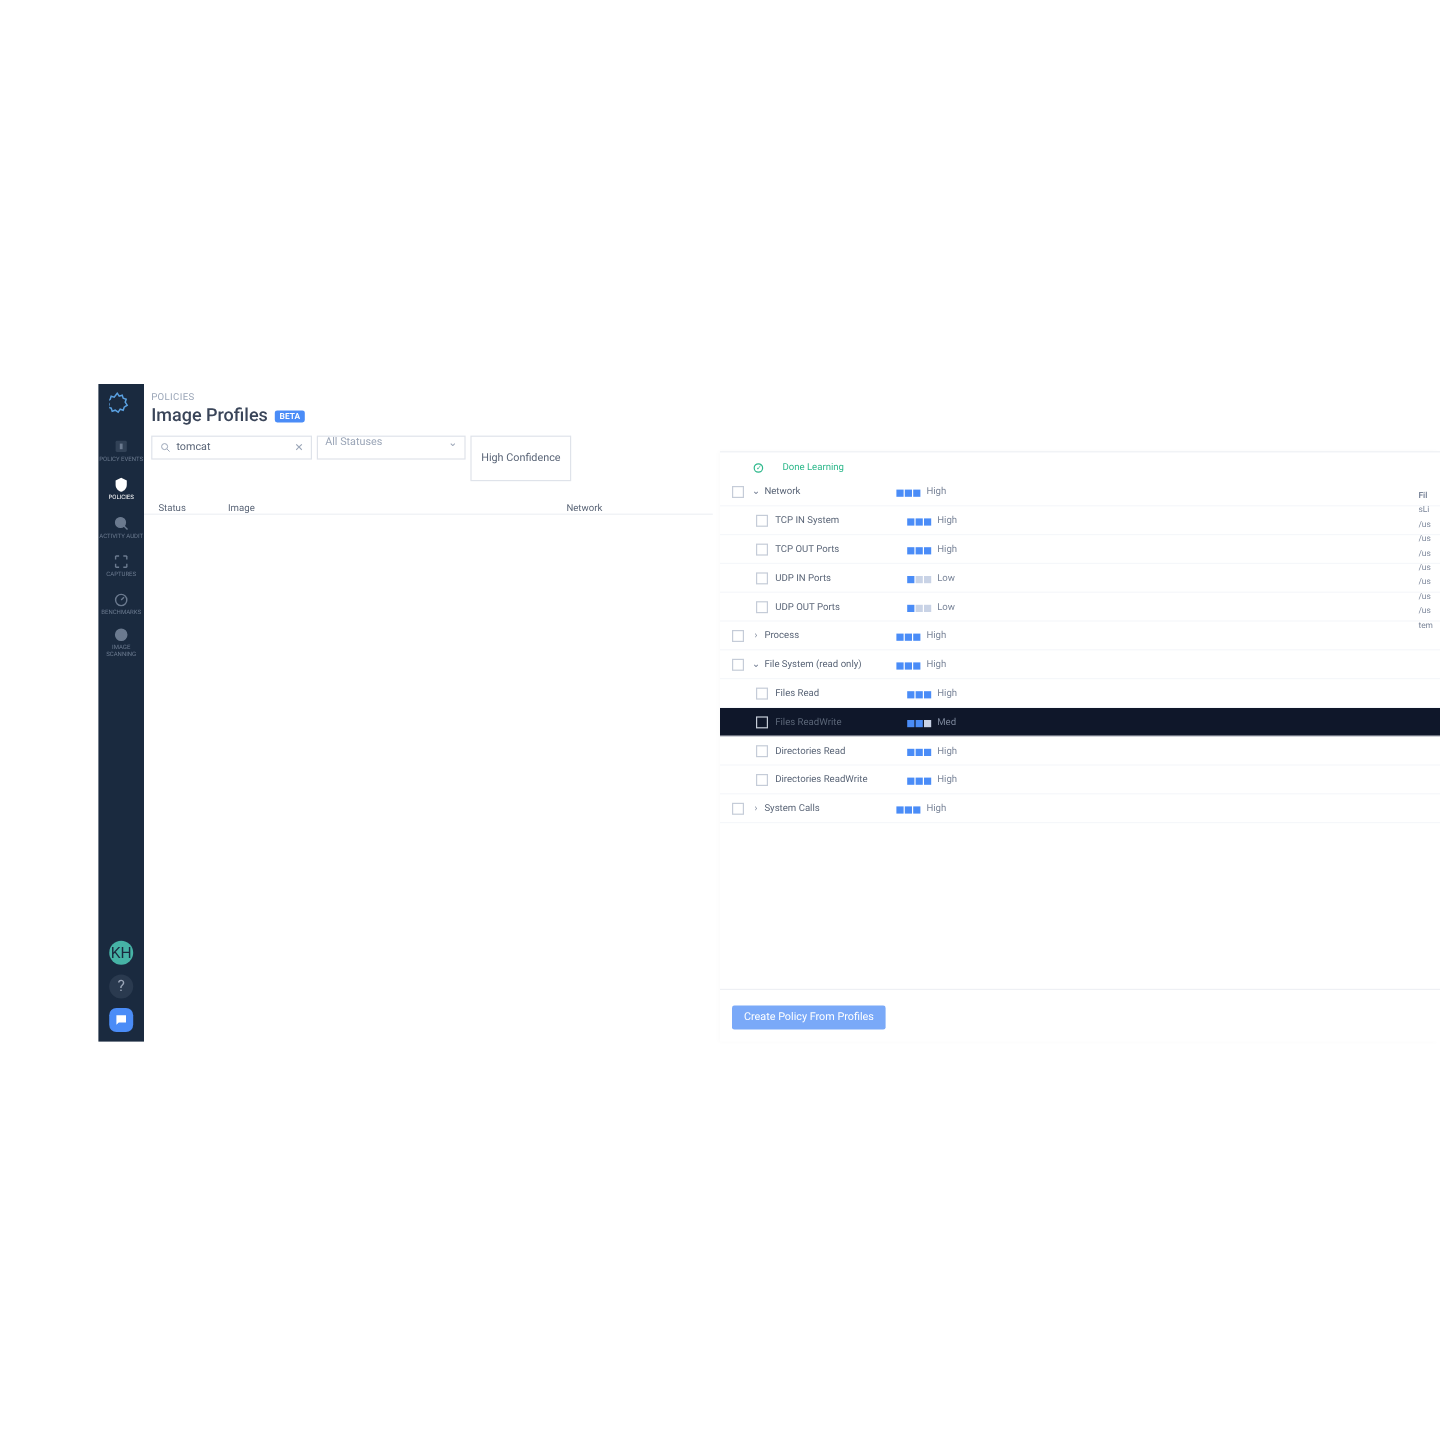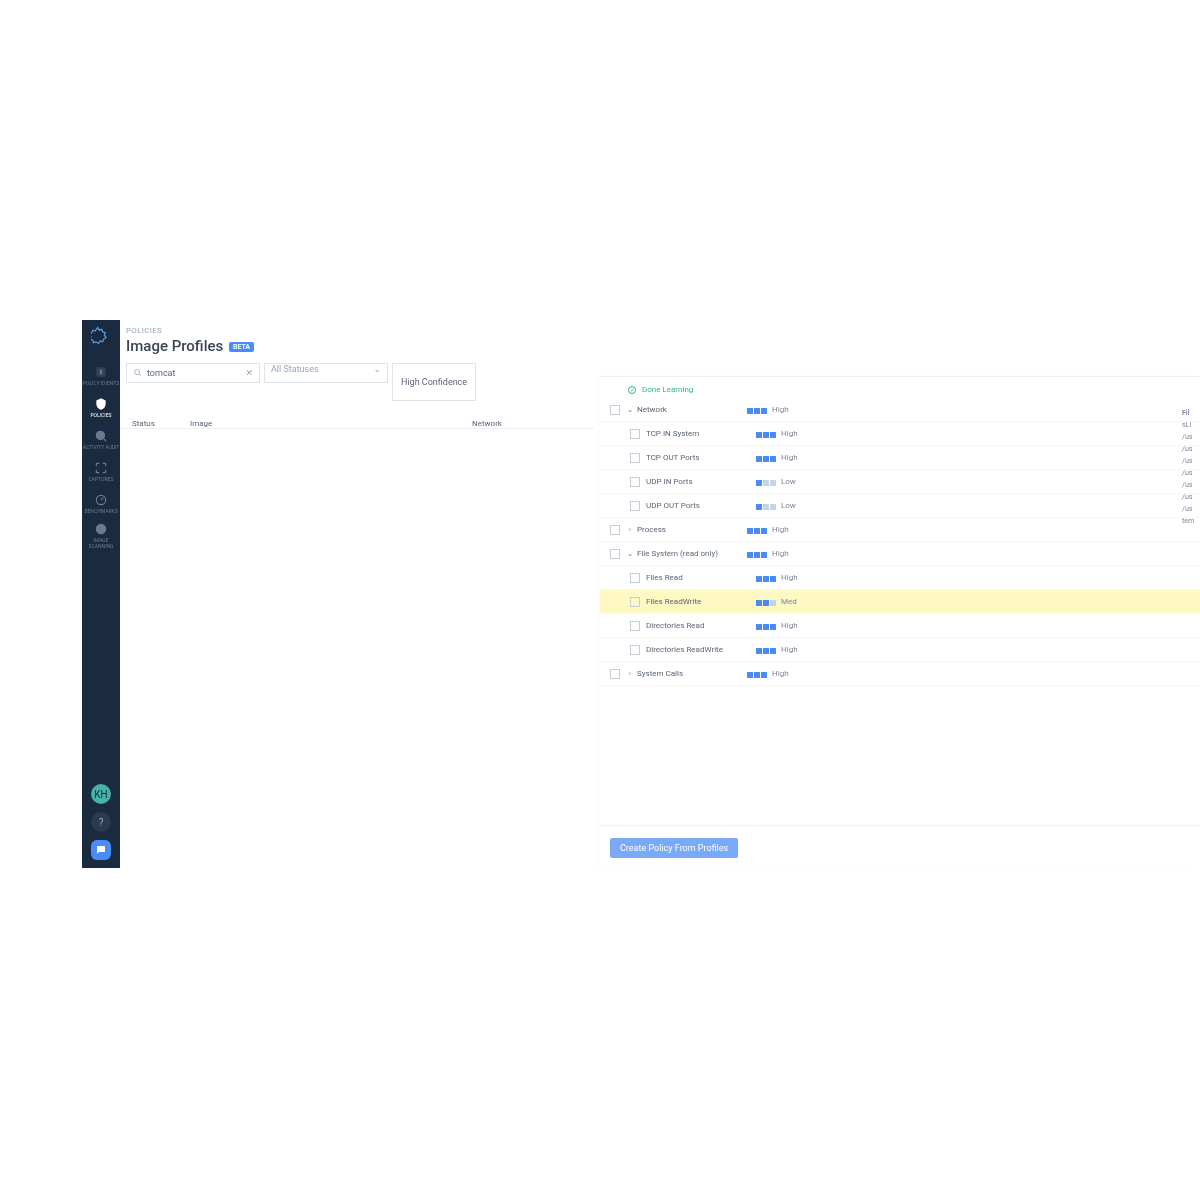--- a/index.html
+++ b/index.html
@@ -7,21 +7,21 @@
 
 
 .navbar { position:absolute; left:82px; top:320px; width:38px; height:548px; background:#1a2a3f; display:flex; flex-direction:column; align-items:center; padding-top:6px; }
 .nav-logo { width:20px; height:20px; margin-bottom:14px; }
 .nav-logo svg { width:100%; height:100%; }
 .nav-item { width:38px; height:30px; display:flex; flex-direction:column; align-items:center; justify-content:center; color:#6b7a8f; font-size:5px; text-align:center; margin-bottom:2px; cursor:pointer; }
 .nav-item.active { color:#fff; }
 .nav-item .icon { width:14px; height:14px; display:flex; align-items:center; justify-content:center; margin-bottom:1px; }
 .nav-item .icon svg { width:100%; height:100%; fill:currentColor; }
 .nav-spacer { flex:1; }
-.nav-bottom-item { width:20px; height:20px; border-radius:50%; display:flex; align-items:center; justify-content:center; margin-bottom:8px; font-size:10px; cursor:pointer; }
+.nav-bottom-item { width:20px; height:20px; border-radius:50%; display:flex; align-items:center; justify-content:center; margin-bottom:8px; font-size:13px; cursor:pointer; }
 .avatar-circle { background:#46b3a6; color:#1a2a3f; }
 .help-circle { background:#2a3a4f; color:#9aa5b7; }
 .chat-circle { background:#4a8cf7; color:#fff; border-radius:6px; }
 .chat-circle svg { width:12px; height:12px; fill:#fff; }
 
 
 .main-left { position:absolute; left:120px; top:320px; width:474px; height:548px; background:#fff; }
 .crumbs { font-size:8px; color:#9aa5b7; padding:6px 6px 0 6px; letter-spacing:0.3px; }
 .page-title { font-size:15px; color:#3a4559; padding:2px 6px 8px 6px; font-weight:500; }
 .beta-badge { display:inline-block; background:#4a8cf7; color:#fff; font-size:7px; font-weight:600; padding:1px 4px; border-radius:2px; vertical-align:middle; margin-left:2px; }
@@ -42,27 +42,27 @@
 .status-dot { width:9px; height:9px; border-radius:50%; border:1.5px solid #2db88b; position:relative; }
 .status-dot:after { content:"✓"; position:absolute; font-size:6px; color:#2db88b; left:1px; top:-1px; }
 .img-name { color:#5a6577; }
 .img-name .hash { color:#4a8cf7; }
 .net-squares span { display:inline-block; width:7px; height:7px; background:#4a8cf7; margin-right:1px; }
 
 
 .detail-pane { position:absolute; left:600px; top:376px; right:0; height:492px; background:#fff; border-top:1px solid #eef0f4; box-shadow:-2px 0 4px rgba(0,0,0,0.02); display:flex; flex-direction:column; }
 .detail-header { padding:6px 10px 4px 10px; }
 .detail-title { font-size:11px; font-weight:600; color:#2a3547; white-space:nowrap; overflow:hidden; }
-.detail-status { font-size:8px; color:#2db88b; margin-top:2px; display:flex; align-items:flex-end; gap:6px;padding-left:18px; }
+.detail-status { font-size:8px; color:#2db88b; margin-top:2px; display:flex; align-items:flex-end; gap:16px;padding-left:18px; }
 .detail-status .status-dot { width:8px; height:8px; }
 
 .profile-table { flex:1; overflow:auto; font-size:8px; color:#5a6577; }
 .pt-row { display:flex; align-items:center; height:24px; padding:0 10px; border-bottom:1px solid #f5f7fa; cursor:pointer; }
 .pt-row.child { padding-left:30px; }
-.pt-row.highlighted { background:#fef9c3; }
+.pt-row.highlighted { background:#0f172a; }
 .cb { width:10px; height:10px; border:1px solid #c5ccd8; margin-right:6px; flex-shrink:0; cursor:pointer; }
 .caret { width:8px; text-align:center; margin-right:3px; color:#7a8599; font-size:8px; flex-shrink:0; }
 .pt-label { flex:0 0 110px; }
 .pt-conf { flex:0 0 60px; display:flex; align-items:flex-end; gap:1px; }
 .pt-conf span.sq { display:inline-block; width:6px; height:6px; }
 .sq.on { background:#4a8cf7; }
 .sq.off { background:#c9d3e6; }
 .pt-conf-label { font-size:8px; color:#7a8599; margin-left:4px; }
 .right-col { position:absolute; right:4px; top:30px; font-size:7px; color:#7a8599; line-height:12px; text-align:left; overflow:hidden; width:14px; }
 

